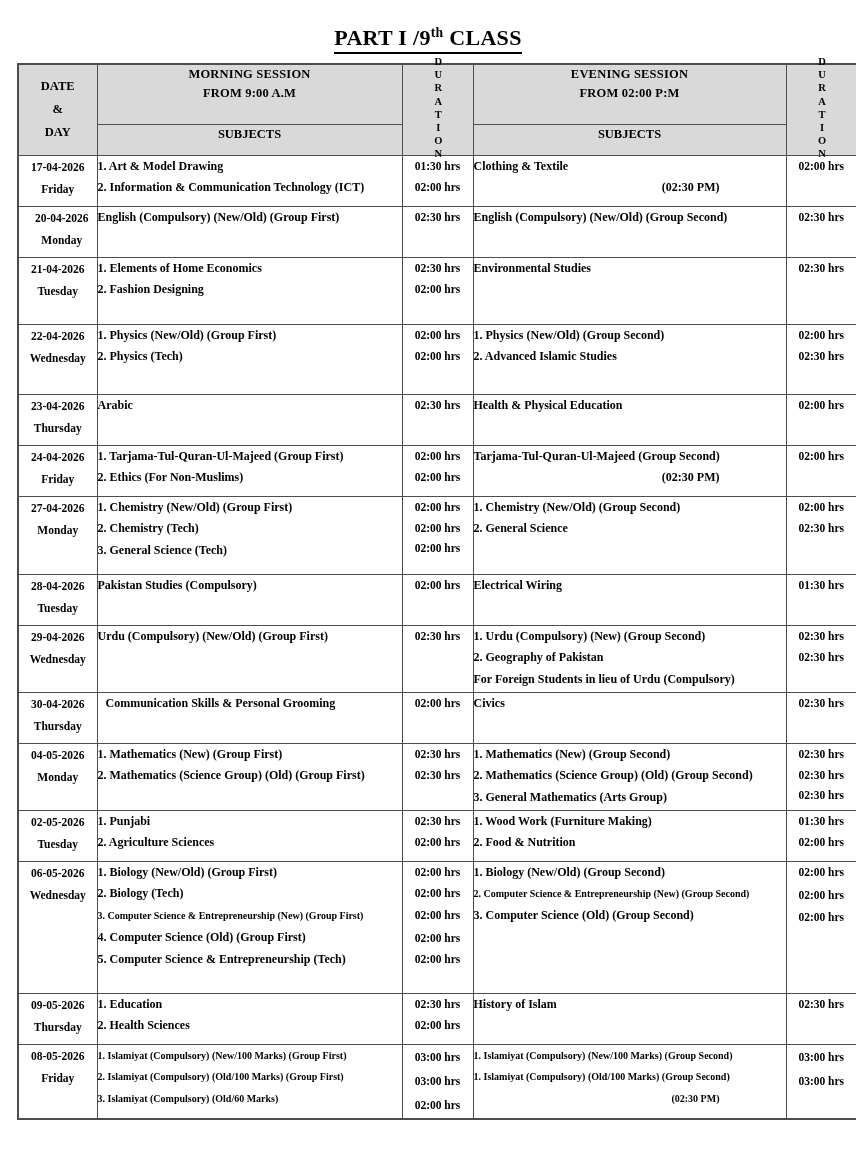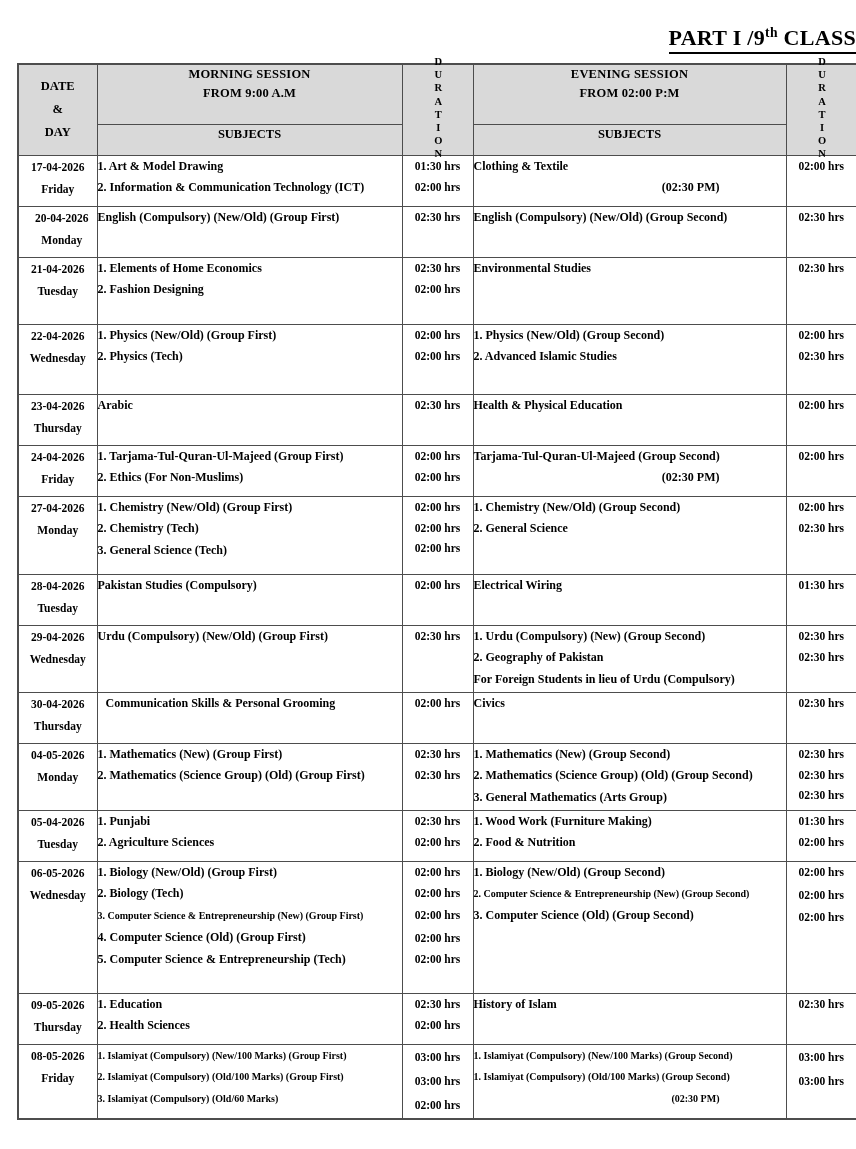--- a/index.html
+++ b/index.html
@@ -15,21 +15,21 @@
     overflow: hidden;
   }
   .page {
     position: relative;
     width: 856px;
     height: 1149px;
     box-sizing: border-box;
   }
   
   .title-wrap {
-    text-align: right;
+    text-align: center;
     padding-top: 26px;
     padding-bottom: 9px;
   }
   .title {
     display: inline-block;
     font-size: 22px;
     font-weight: bold;
     letter-spacing: 0.3px;
     border-bottom: 2px solid #000;
     padding-bottom: 1px;
@@ -405,21 +405,21 @@
             <div class="line">3. General Mathematics (Arts Group)</div>
           </td>
           <td class="durcol">
             <div class="durline">02:30 hrs</div>
             <div class="durline">02:30 hrs</div>
             <div class="durline">02:30 hrs</div>
           </td>
         </tr>
         <tr>
           <td class="datecol" style="height: 50px;">
-            <div>05-04-2026</div>
+            <div>02-05-2026</div>
             <div>Tuesday</div>
           </td>
           <td class="subjcol">
             <div class="line">1. Punjabi</div>
             <div class="line">2. Agriculture Sciences</div>
           </td>
           <td class="durcol">
             <div class="durline">02:30 hrs</div>
             <div class="durline">02:00 hrs</div>
           </td>

